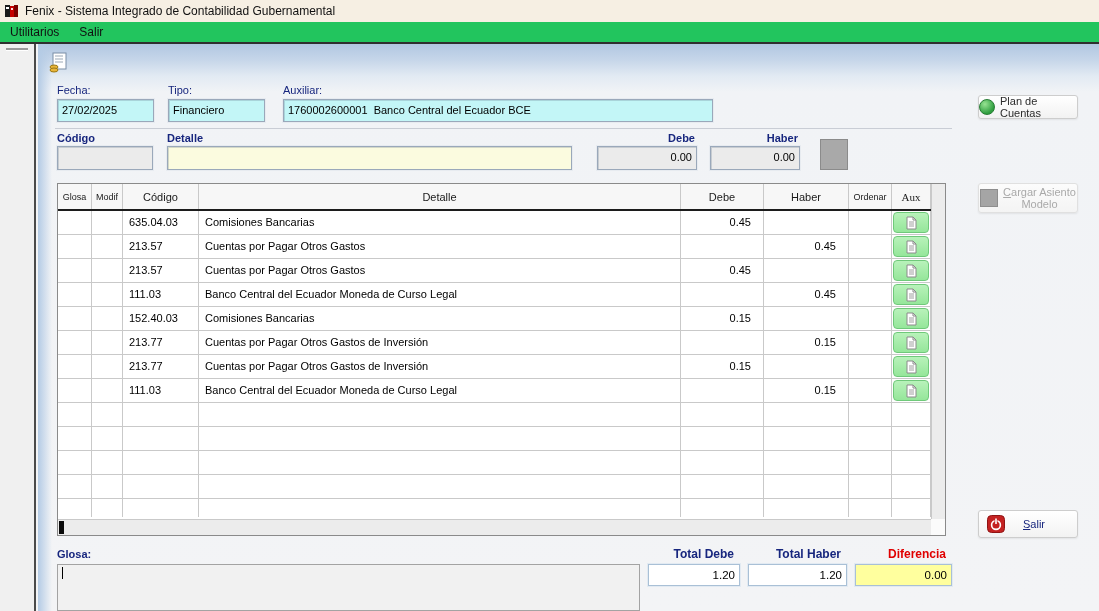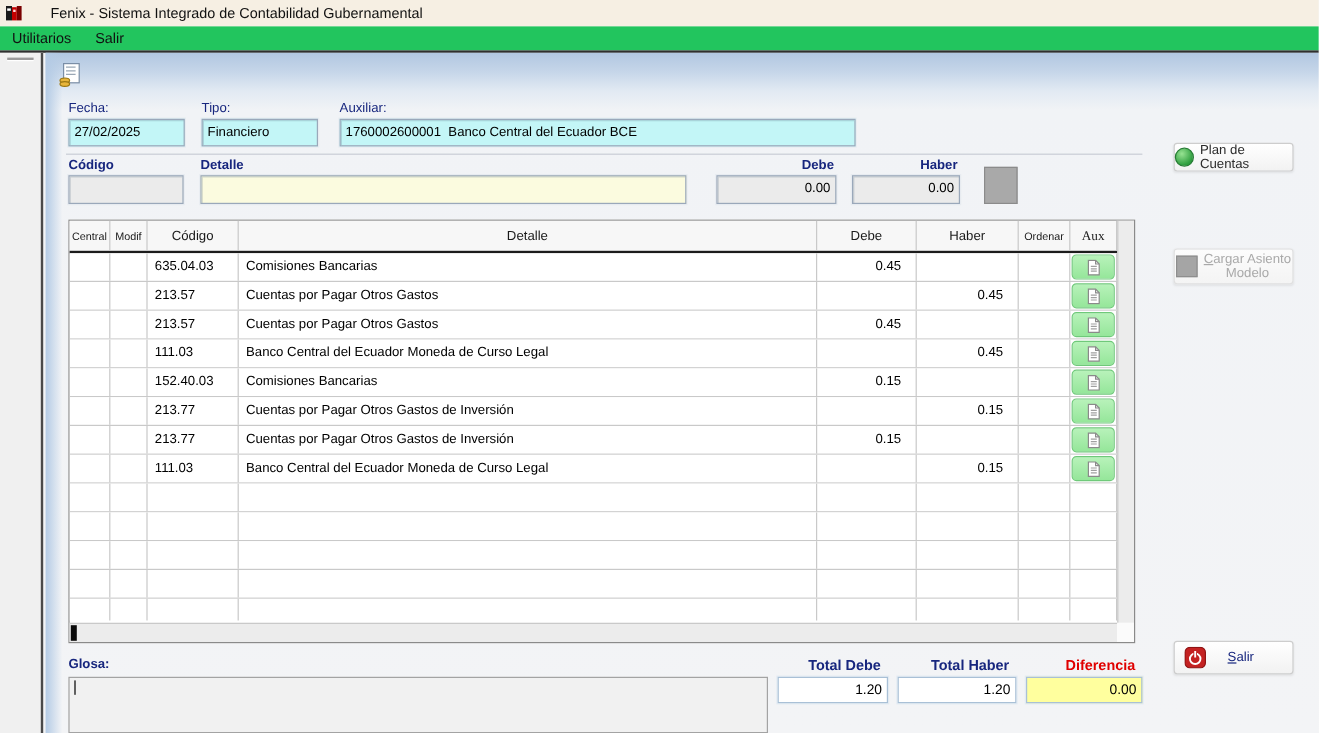--- a/index.html
+++ b/index.html
@@ -2,21 +2,21 @@
 <html><head>
 <meta charset="utf-8">
 <style>
   html,body{margin:0;padding:0;}
   #screen{
     position:relative;width:1099px;height:611px;overflow:hidden;
     font-family:"Liberation Sans",sans-serif;font-size:11px;color:#000;
     background:#f3f4f6;
   }
   
-  .titlebar{position:absolute;left:0;top:0;width:1099px;height:22px;background:#f6efe3;display:flex;align-items:center;gap:22px;padding-left:4px;box-sizing:border-box;}
+  .titlebar{position:absolute;left:0;top:0;width:1099px;height:22px;background:#f6efe3;display:flex;align-items:center;gap:5px;padding-left:4px;box-sizing:border-box;}
   .titlebar .title{font-size:12px;color:#111;}
   .menubar{position:absolute;left:0;top:22px;width:1099px;height:20px;background:#22c55e;display:flex;align-items:center;}
   .menu-item{padding:2px 10px;font-size:12px;color:#111;cursor:default;}
   .menuline{position:absolute;left:0;top:42px;width:1099px;height:2px;background:#2f2f2f;}
   .left-panel{position:absolute;left:0;top:44px;width:36px;height:567px;background:#f0f0f0;border-right:2px solid #4a4a4a;box-sizing:border-box;}
   .left-grip{position:absolute;left:6px;top:4px;width:22px;height:2px;background:#9a9a9a;box-shadow:0 1px 0 #ffffff;}
   .form{position:absolute;left:38px;top:44px;width:1061px;height:567px;
     background:linear-gradient(180deg,#b1c7e1 0px,#c6d6e9 16px,#e2eaf3 32px,#f1f3f6 48px,#f3f4f6 100%);}
   .left-blue{position:absolute;left:38px;top:44px;width:14px;height:567px;background:linear-gradient(90deg,#b4cbe5 0px,rgba(243,244,246,0) 14px);}
   .toolbar-icon{position:absolute;left:48px;top:52px;width:22px;height:22px;}
@@ -48,21 +48,21 @@
   .vscroll{position:absolute;right:0;top:0;width:14px;height:335px;background:#ececec;border-left:1px solid #c9c9c9;box-sizing:border-box;}
   .hscroll{position:absolute;left:0;bottom:0;width:873px;height:16px;background:#ececec;border-top:1px solid #c9c9c9;box-sizing:border-box;}
   .hthumb{position:absolute;left:1px;top:1px;width:5px;height:13px;background:#0a0a0a;}
   .scorner{position:absolute;right:0;bottom:0;width:14px;height:16px;background:#fbfbfb;}
   
   .glosa-box{position:absolute;left:57px;top:564px;width:583px;height:47px;background:#f1f1f1;border:1px solid #a3a3a3;box-sizing:border-box;padding:2px 4px;font-size:11px;}
   .caret{display:inline-block;width:1px;height:12px;background:#000;vertical-align:-2px;margin-right:1px;}
   .totf{position:absolute;height:22px;box-sizing:border-box;border:1px solid #a9c0d6;box-shadow:0 0 0 1px #e2eaf2;line-height:20px;padding:0 4px;text-align:right;background:#fff;font-size:11.5px;}
   .diff{background:#ffff9e;}
   
-  .sbtn{position:absolute;left:978px;width:100px;box-sizing:border-box;border:1px solid #cdcdcd;border-radius:3px;background:linear-gradient(180deg,#ffffff,#f2f2f2);display:flex;align-items:center;justify-content:center;gap:5px;color:#2b2b2b;font-size:11px;box-shadow:0 1px 2px rgba(0,0,0,.07);margin-top:24px;}
+  .sbtn{position:absolute;left:978px;width:100px;box-sizing:border-box;border:1px solid #cdcdcd;border-radius:3px;background:linear-gradient(180deg,#ffffff,#f2f2f2);display:flex;align-items:center;justify-content:center;gap:5px;color:#2b2b2b;font-size:11px;box-shadow:0 1px 2px rgba(0,0,0,.07);}
   .sbtn .two{text-align:center;line-height:12px;}
   .sbtn.disabled{border-color:#e0e0e0;color:#a9a9a9;background:linear-gradient(180deg,#fcfcfc,#f4f4f4);}
   .ball{width:14px;height:14px;border-radius:50%;flex:0 0 auto;}
   .ball-green{background:radial-gradient(circle at 35% 30%,#97e392,#2f9e3f 70%);border:1px solid #267c33;}
   .ball-blue{background:radial-gradient(circle at 35% 30%,#aaccec,#3a78b5 70%);border:1px solid #2c5f92;}
   .graysq{width:16px;height:16px;background:#a5a5a5;border:1px solid #8e8e8e;flex:0 0 auto;}
   .salir-txt{color:#17267e;}
   u{text-decoration:underline;}
 </style>
 </head>
@@ -117,21 +117,21 @@
   <span class="lbl lbl-b" style="left:597px;top:132px;width:98px;text-align:right;">Debe</span>
   <span class="lbl lbl-b" style="left:710px;top:132px;width:88px;text-align:right;">Haber</span>
   <div class="field grayf" style="left:57px;top:146px;width:96px;height:24px;"></div>
   <div class="field yellowf" style="left:167px;top:146px;width:405px;height:24px;"></div>
   <div class="field grayf num" style="left:597px;top:146px;width:100px;height:24px;">0.00</div>
   <div class="field grayf num" style="left:710px;top:146px;width:90px;height:24px;">0.00</div>
   <div class="graybtn"></div>
 
   <div class="grid">
     <div class="grid-header">
-      <div class="hc small c0">Central</div>
+      <div class="hc small c0">Glosa</div>
       <div class="hc small c1">Modif</div>
       <div class="hc c2">Código</div>
       <div class="hc c3">Detalle</div>
       <div class="hc c4">Debe</div>
       <div class="hc c5">Haber</div>
       <div class="hc small c6">Ordenar</div>
       <div class="hc c7" style="justify-content:center;">Aux</div>
     </div>
     <div class="grid-body">
     <div class="grow">

